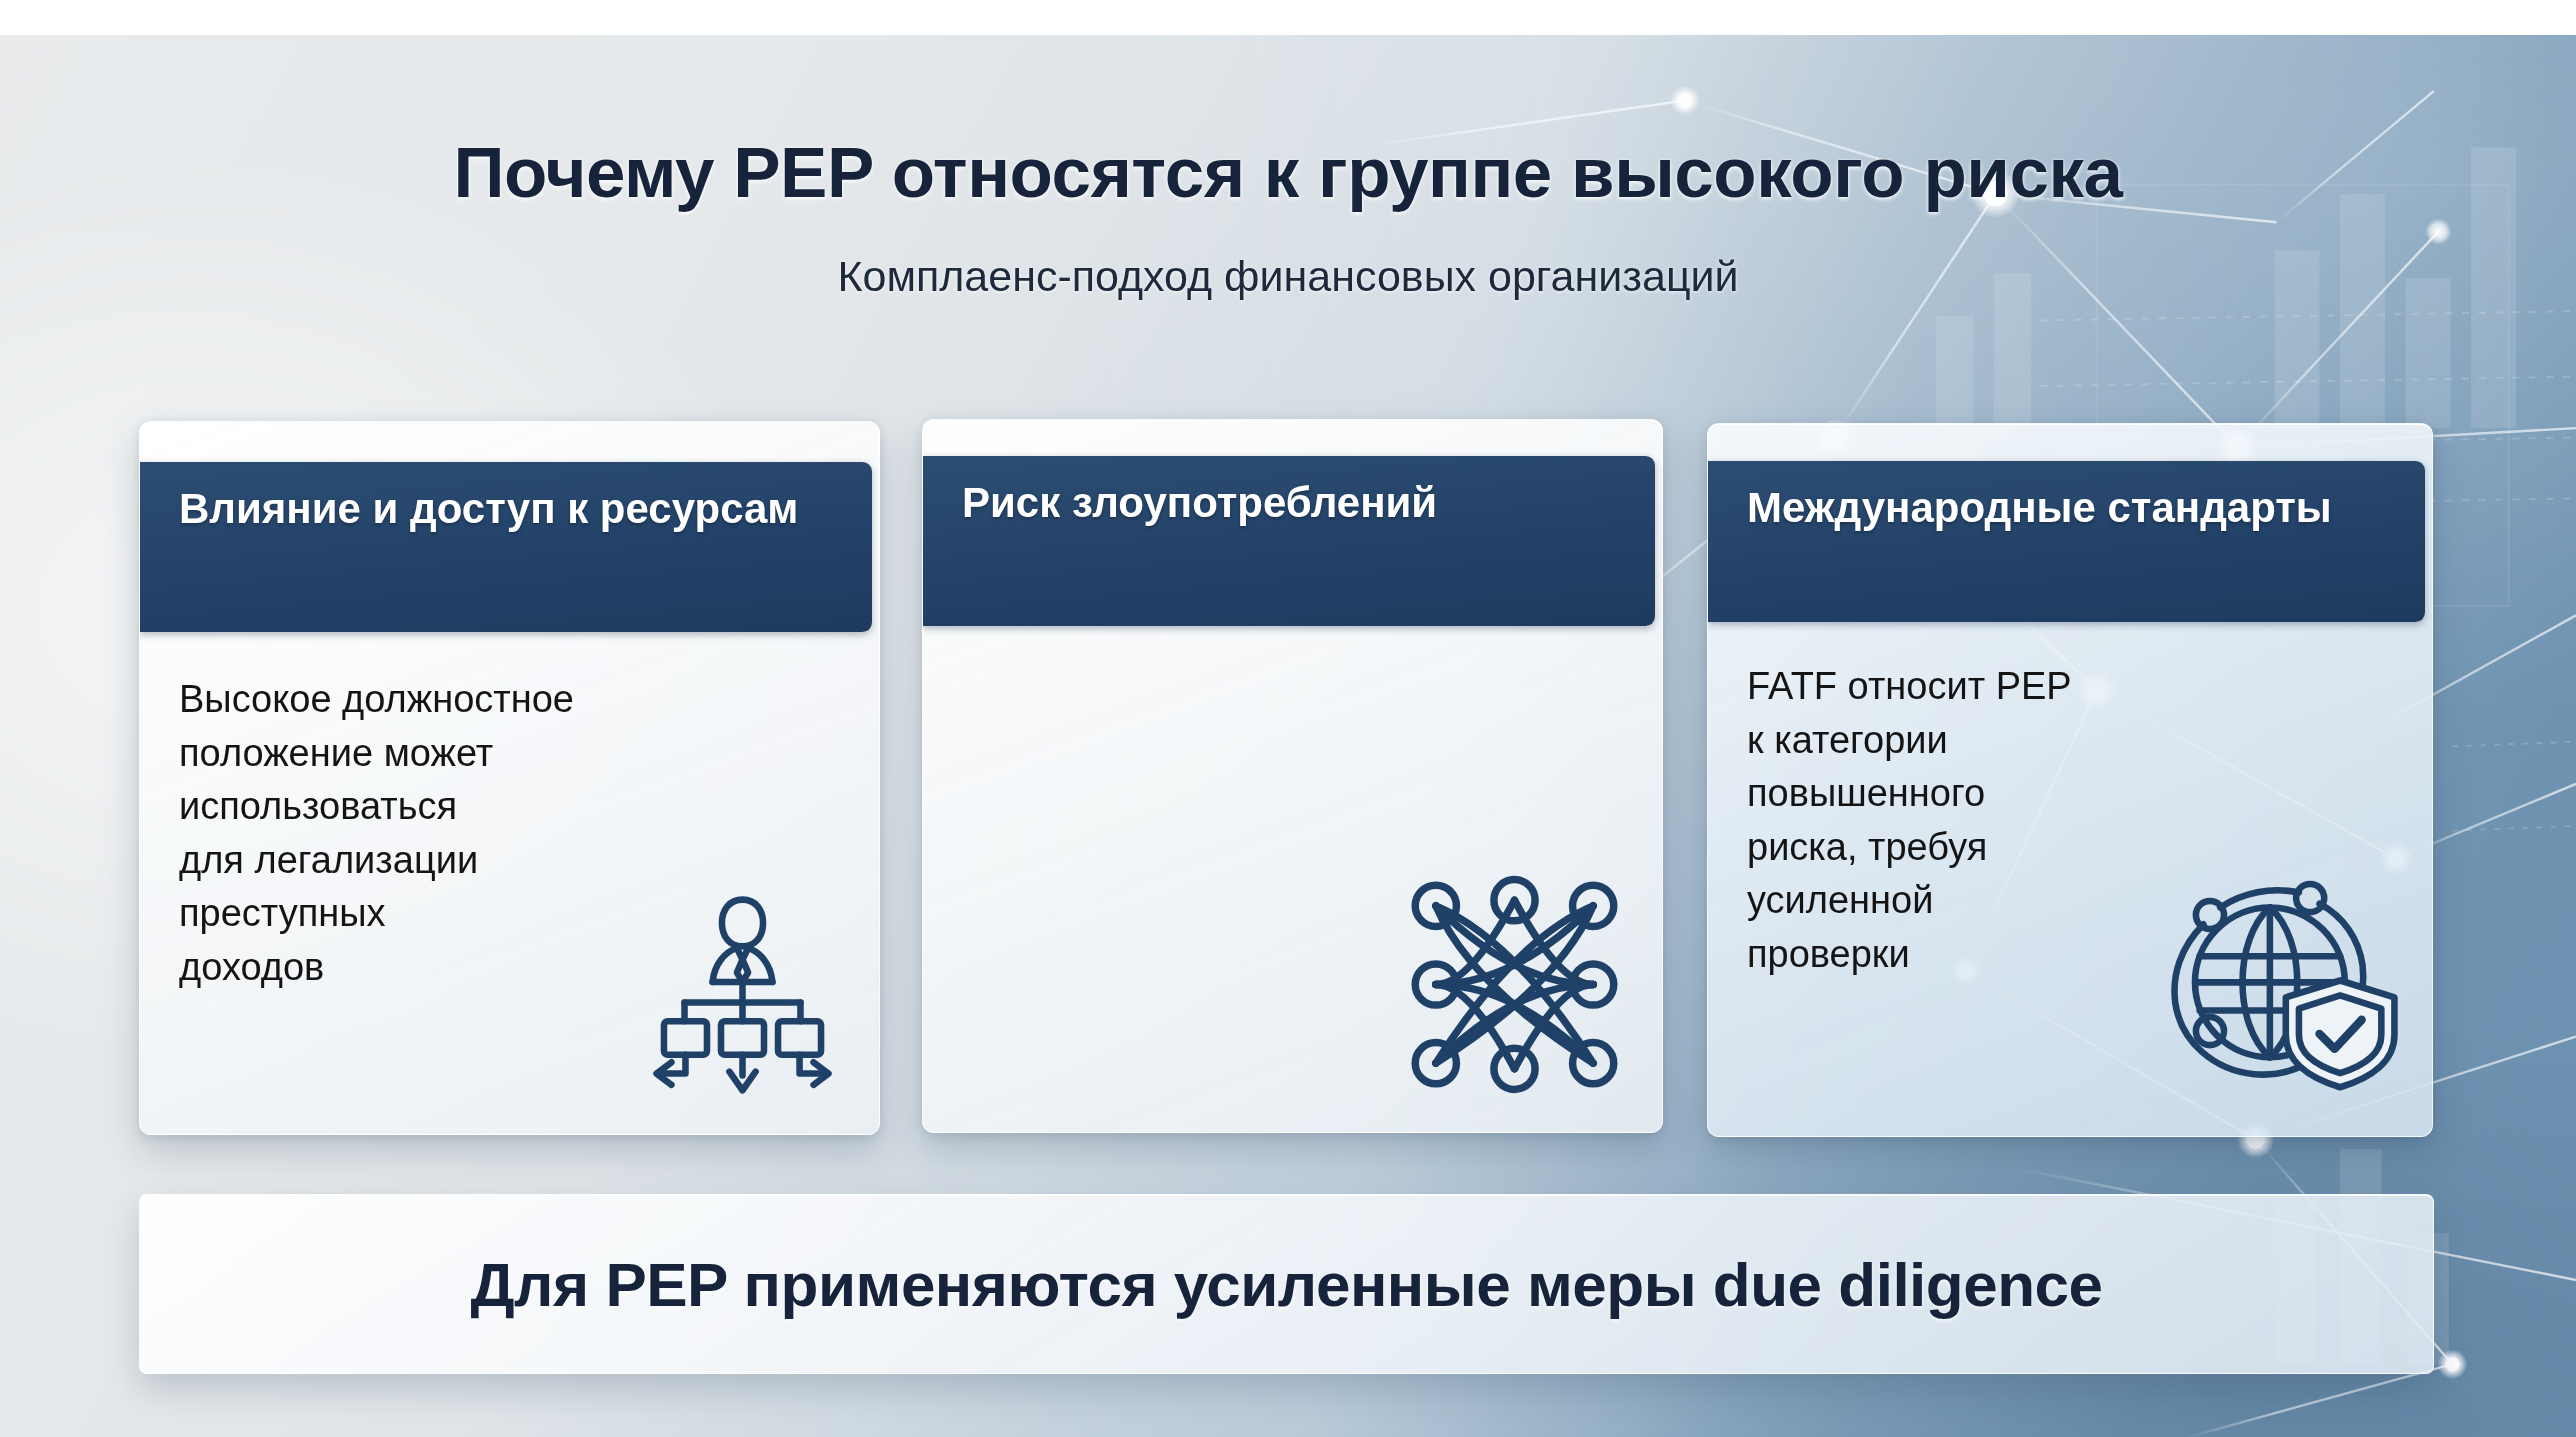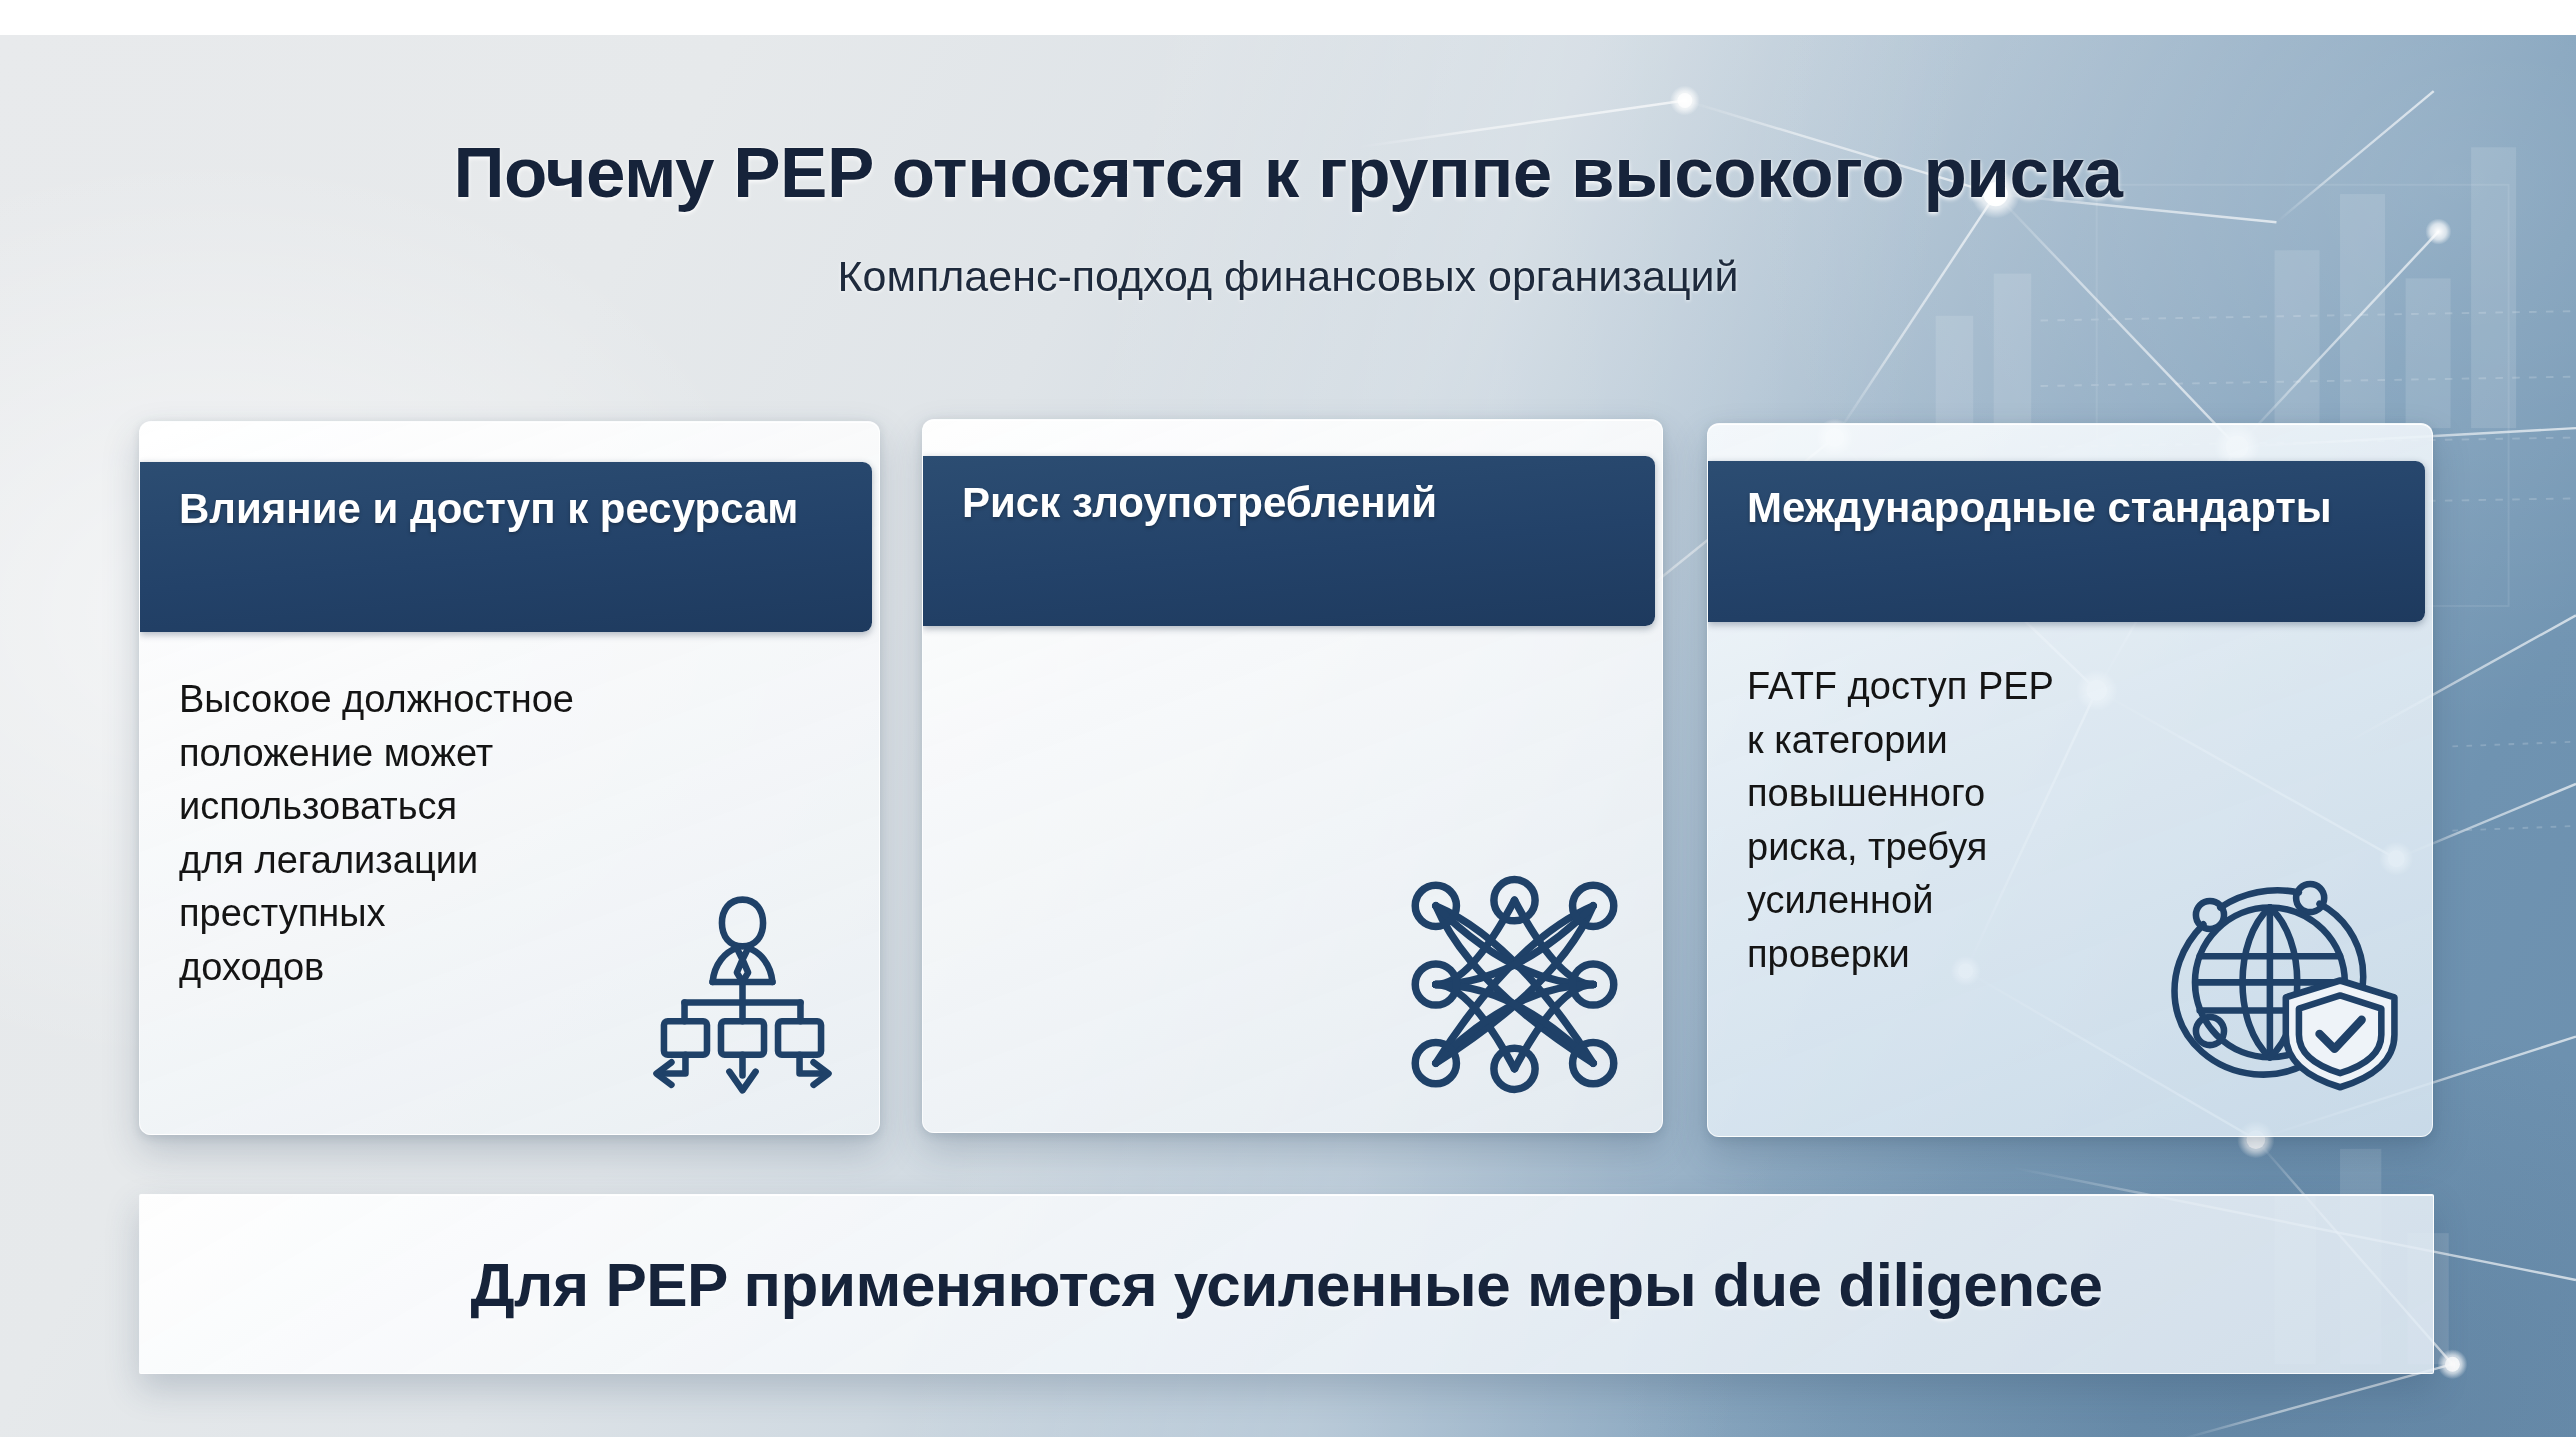--- a/index.html
+++ b/index.html
@@ -130,21 +130,21 @@
 
   .card-icon svg { width: 100%; height: 100%; display: block; }
 
   
   .banner {
     position: absolute;
     left: 139px;
     top: 1159px;
     width: 2295px;
     height: 180px;
-    border-radius: 2px;
+    border-radius: 8px;
     background: linear-gradient(150deg, rgba(255,255,255,0.94) 0%, rgba(244,247,250,0.90) 40%, rgba(224,234,243,0.88) 100%);
     border: 0.9px solid rgba(255,255,255,0.8);
     box-shadow:
       0 15px 34px rgba(45,70,95,0.22),
       inset 0 0.9px 0 rgba(255,255,255,0.95);
     display: flex;
     align-items: center;
     justify-content: center;
   }
 
@@ -318,21 +318,21 @@
         <circle cx="34" cy="202" r="22" fill="none"></circle>
         <circle cx="118" cy="208" r="22" fill="none"></circle>
         <circle cx="202" cy="202" r="22" fill="none"></circle>
       </svg>
     </div>
   </div>
 
   <div class="card card-3">
     <div class="card-header">Международные
 стандарты</div>
-    <div class="card-body">FATF доступ PEP
+    <div class="card-body">FATF относит PEP
 к категории
 повышенного
 риска, требуя
 усиленной
 проверки</div>
     <div class="card-icon">
       <svg viewBox="0 0 258 236" fill="none" stroke="currentColor" stroke-width="7" stroke-linecap="round" stroke-linejoin="round">
 
         <path d="M44 58 C 20 82 10 112 14 142 C 20 184 56 214 98 218 C 118 220 136 216 152 208"></path>
         <path d="M62 40 C 86 24 116 18 146 24"></path>

